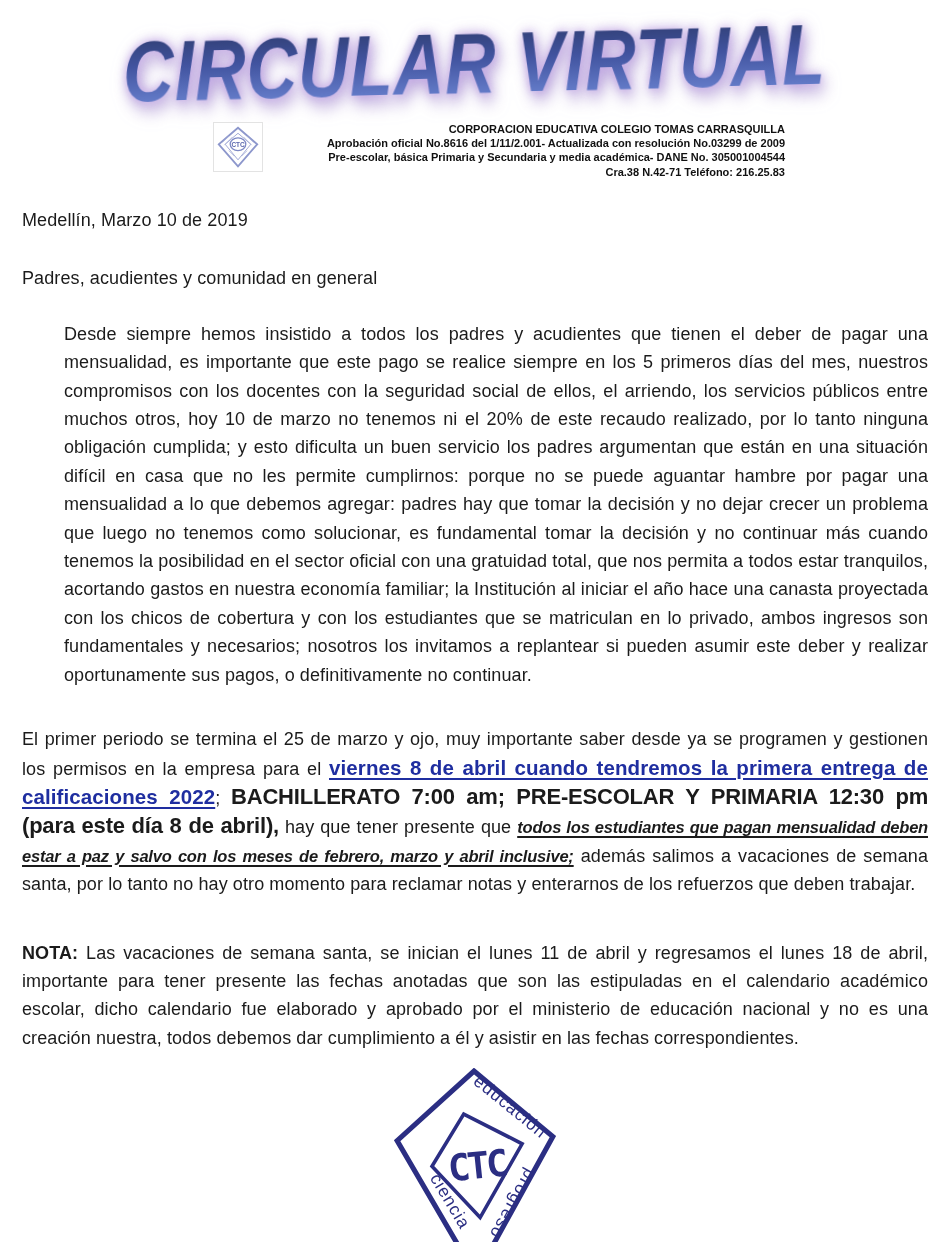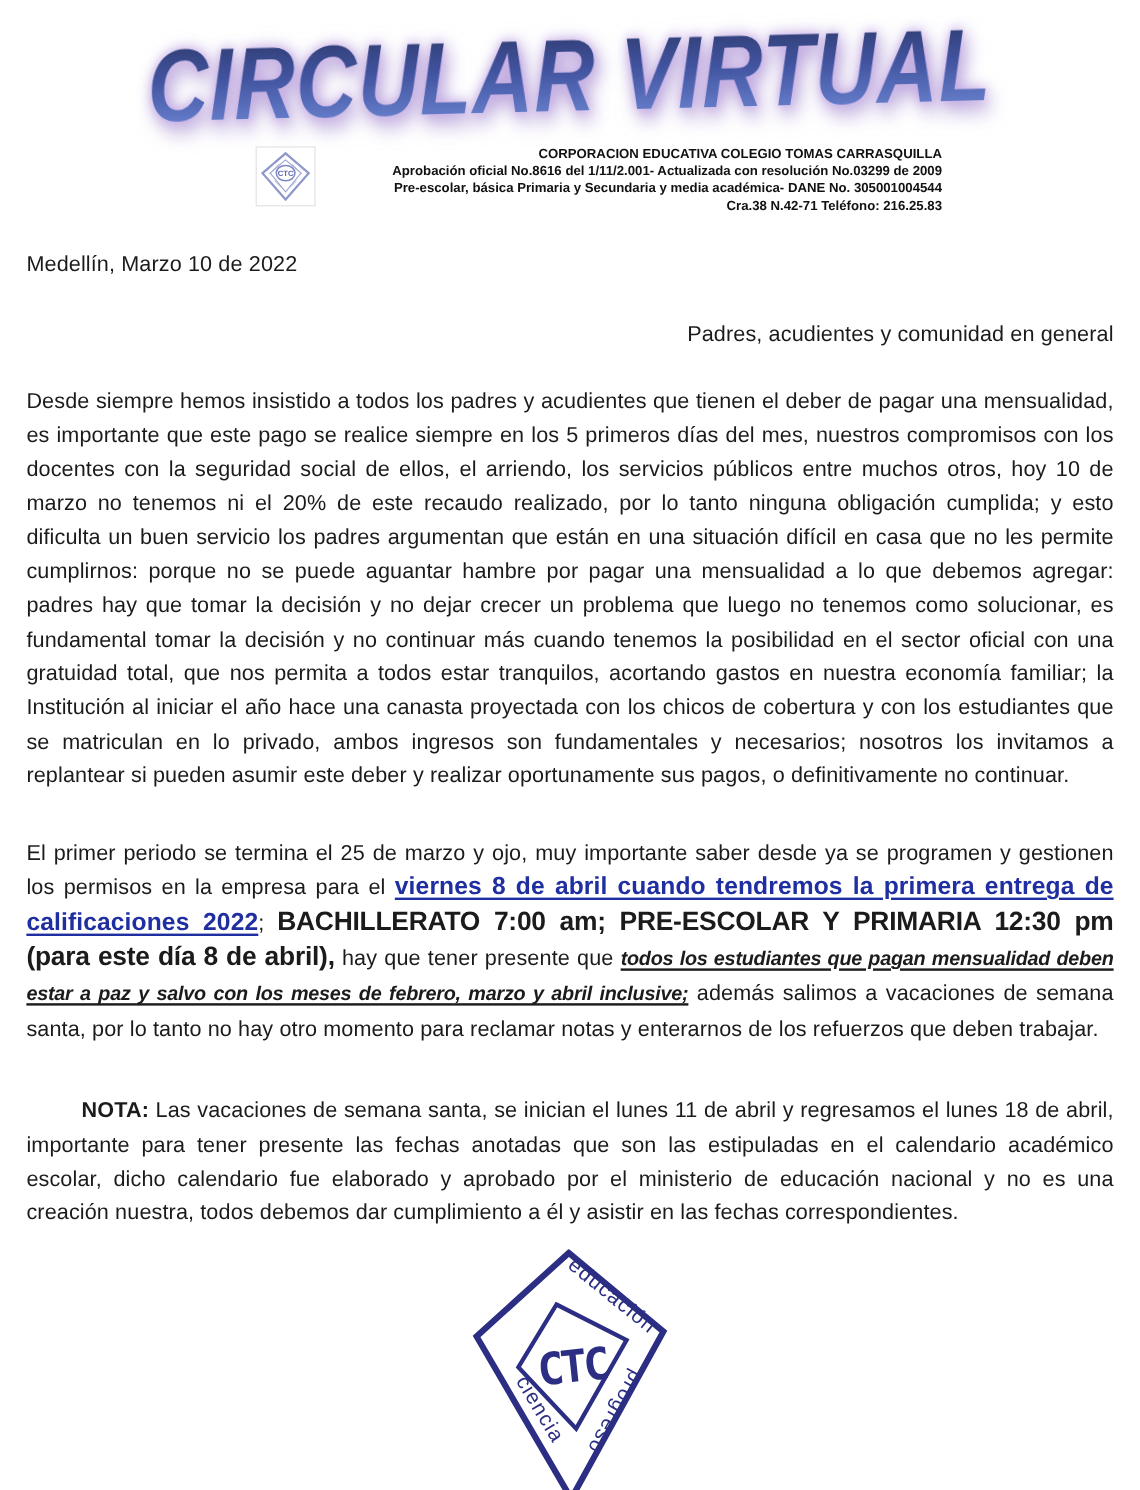--- a/index.html
+++ b/index.html
@@ -45,27 +45,27 @@
     width:620px; margin:4px auto;
     text-align:right;
     font-weight:bold;
     font-size:11px;
     line-height:14.2px;
     color:#111;
   }
   
   .body-text { margin:0 22px; font-size:18px; line-height:28.4px; letter-spacing:.1px; }
   .dateline   { margin-top:10px; }
-  .salutation { margin-top:30px;text-align:right; }
+  .salutation { margin-top:30px; }
   .para   { text-align:justify; }
-  .para-1 { margin-top:27px; }
+  .para-1 { margin-top:27px;margin-left:42px; }
   .para-2 { margin-top:36px; }
   .para-nota { margin-top:40px; }
   .seg-n  {}
-  .seg-bn { font-weight:bold;margin-left:46px; }
+  .seg-bn { font-weight:bold; }
   .seg-b  { font-weight:bold; font-size:22px; letter-spacing:-.2px; }
   .seg-bbu {
     color:#1f2ea0; font-weight:bold; font-size:20.5px;
     text-decoration:underline; text-decoration-thickness:2px; text-underline-offset:3px;
   }
   .seg-biu {
     font-weight:bold; font-style:italic; font-size:16.5px; letter-spacing:-.2px;
     text-decoration:underline; text-decoration-thickness:1.5px; text-underline-offset:3px;
   }
   
@@ -99,21 +99,21 @@
     </div>
     <div class="letterhead-lines">
       <div>CORPORACION EDUCATIVA COLEGIO TOMAS CARRASQUILLA</div>
       <div>Aprobación oficial No.8616 del 1/11/2.001- Actualizada con resolución No.03299 de 2009</div>
       <div>Pre-escolar, básica Primaria y Secundaria y media académica- DANE No. 305001004544</div>
       <div>Cra.38 N.42-71 Teléfono: 216.25.83</div>
     </div>
   </header>
 
   <main class="body-text">
-    <p class="dateline">Medellín, Marzo 10 de 2022</p>
+    <p class="dateline">Medellín, Marzo 10 de 2019</p>
     <p class="salutation">Padres, acudientes y comunidad en general</p>
     <p class="para para-1"><span class="seg-n">Desde siempre hemos insistido a todos los padres y acudientes que tienen el deber de pagar una mensualidad, es importante que este pago se realice siempre en los 5 primeros días del mes, nuestros compromisos con los docentes con la seguridad social de ellos, el arriendo, los servicios públicos entre muchos otros, hoy 10 de marzo no tenemos ni el 20% de este recaudo realizado, por lo tanto ninguna obligación cumplida; y esto dificulta un buen servicio los padres argumentan que están en una situación difícil en casa que no les permite cumplirnos: porque no se puede aguantar hambre por pagar una mensualidad a lo que debemos agregar: padres hay que tomar la decisión y no dejar crecer un problema que luego no tenemos como solucionar, es fundamental tomar la decisión y no continuar más cuando tenemos la posibilidad en el sector oficial con una gratuidad total, que nos permita a todos estar tranquilos, acortando gastos en nuestra economía familiar; la Institución al iniciar el año hace una canasta proyectada con los chicos de cobertura y con los estudiantes que se matriculan en lo privado, ambos ingresos son fundamentales y necesarios; nosotros los invitamos a replantear si pueden asumir este deber y realizar oportunamente sus pagos, o definitivamente no continuar.</span></p>
     <p class="para para-2"><span class="seg-n">El primer periodo se termina el 25 de marzo y ojo, muy importante saber desde ya se programen y gestionen los permisos en la empresa para el </span><span class="seg-bbu">viernes 8 de abril cuando tendremos la primera entrega de calificaciones 2022</span><span class="seg-n">; </span><span class="seg-b">BACHILLERATO 7:00 am; PRE-ESCOLAR Y PRIMARIA 12:30 pm (para este día 8 de abril),</span><span class="seg-n"> hay que tener presente que </span><span class="seg-biu">todos los estudiantes que pagan mensualidad deben estar a paz y salvo con los meses de febrero, marzo y abril inclusive;</span><span class="seg-n"> además salimos a vacaciones de semana santa, por lo tanto no hay otro momento para reclamar notas y enterarnos de los refuerzos que deben trabajar.</span></p>
     <p class="para para-nota"><span class="seg-bn">NOTA:</span><span class="seg-n">  Las vacaciones de semana santa, se inician el lunes 11 de abril y regresamos el lunes 18 de abril, importante para tener presente las fechas anotadas que son las estipuladas en el calendario académico escolar, dicho calendario fue elaborado y aprobado por el ministerio de educación nacional y no es una creación nuestra, todos debemos dar cumplimiento a él y asistir en las fechas correspondientes.</span></p>
   </main>
 
   <svg class="logo-bottom" viewBox="0 0 160 207" width="164" height="212">
 
     <polygon points="79,3 156,67 81,203 4,71" fill="none" stroke="#2b2e83" stroke-width="5" stroke-linejoin="miter"></polygon>
 

